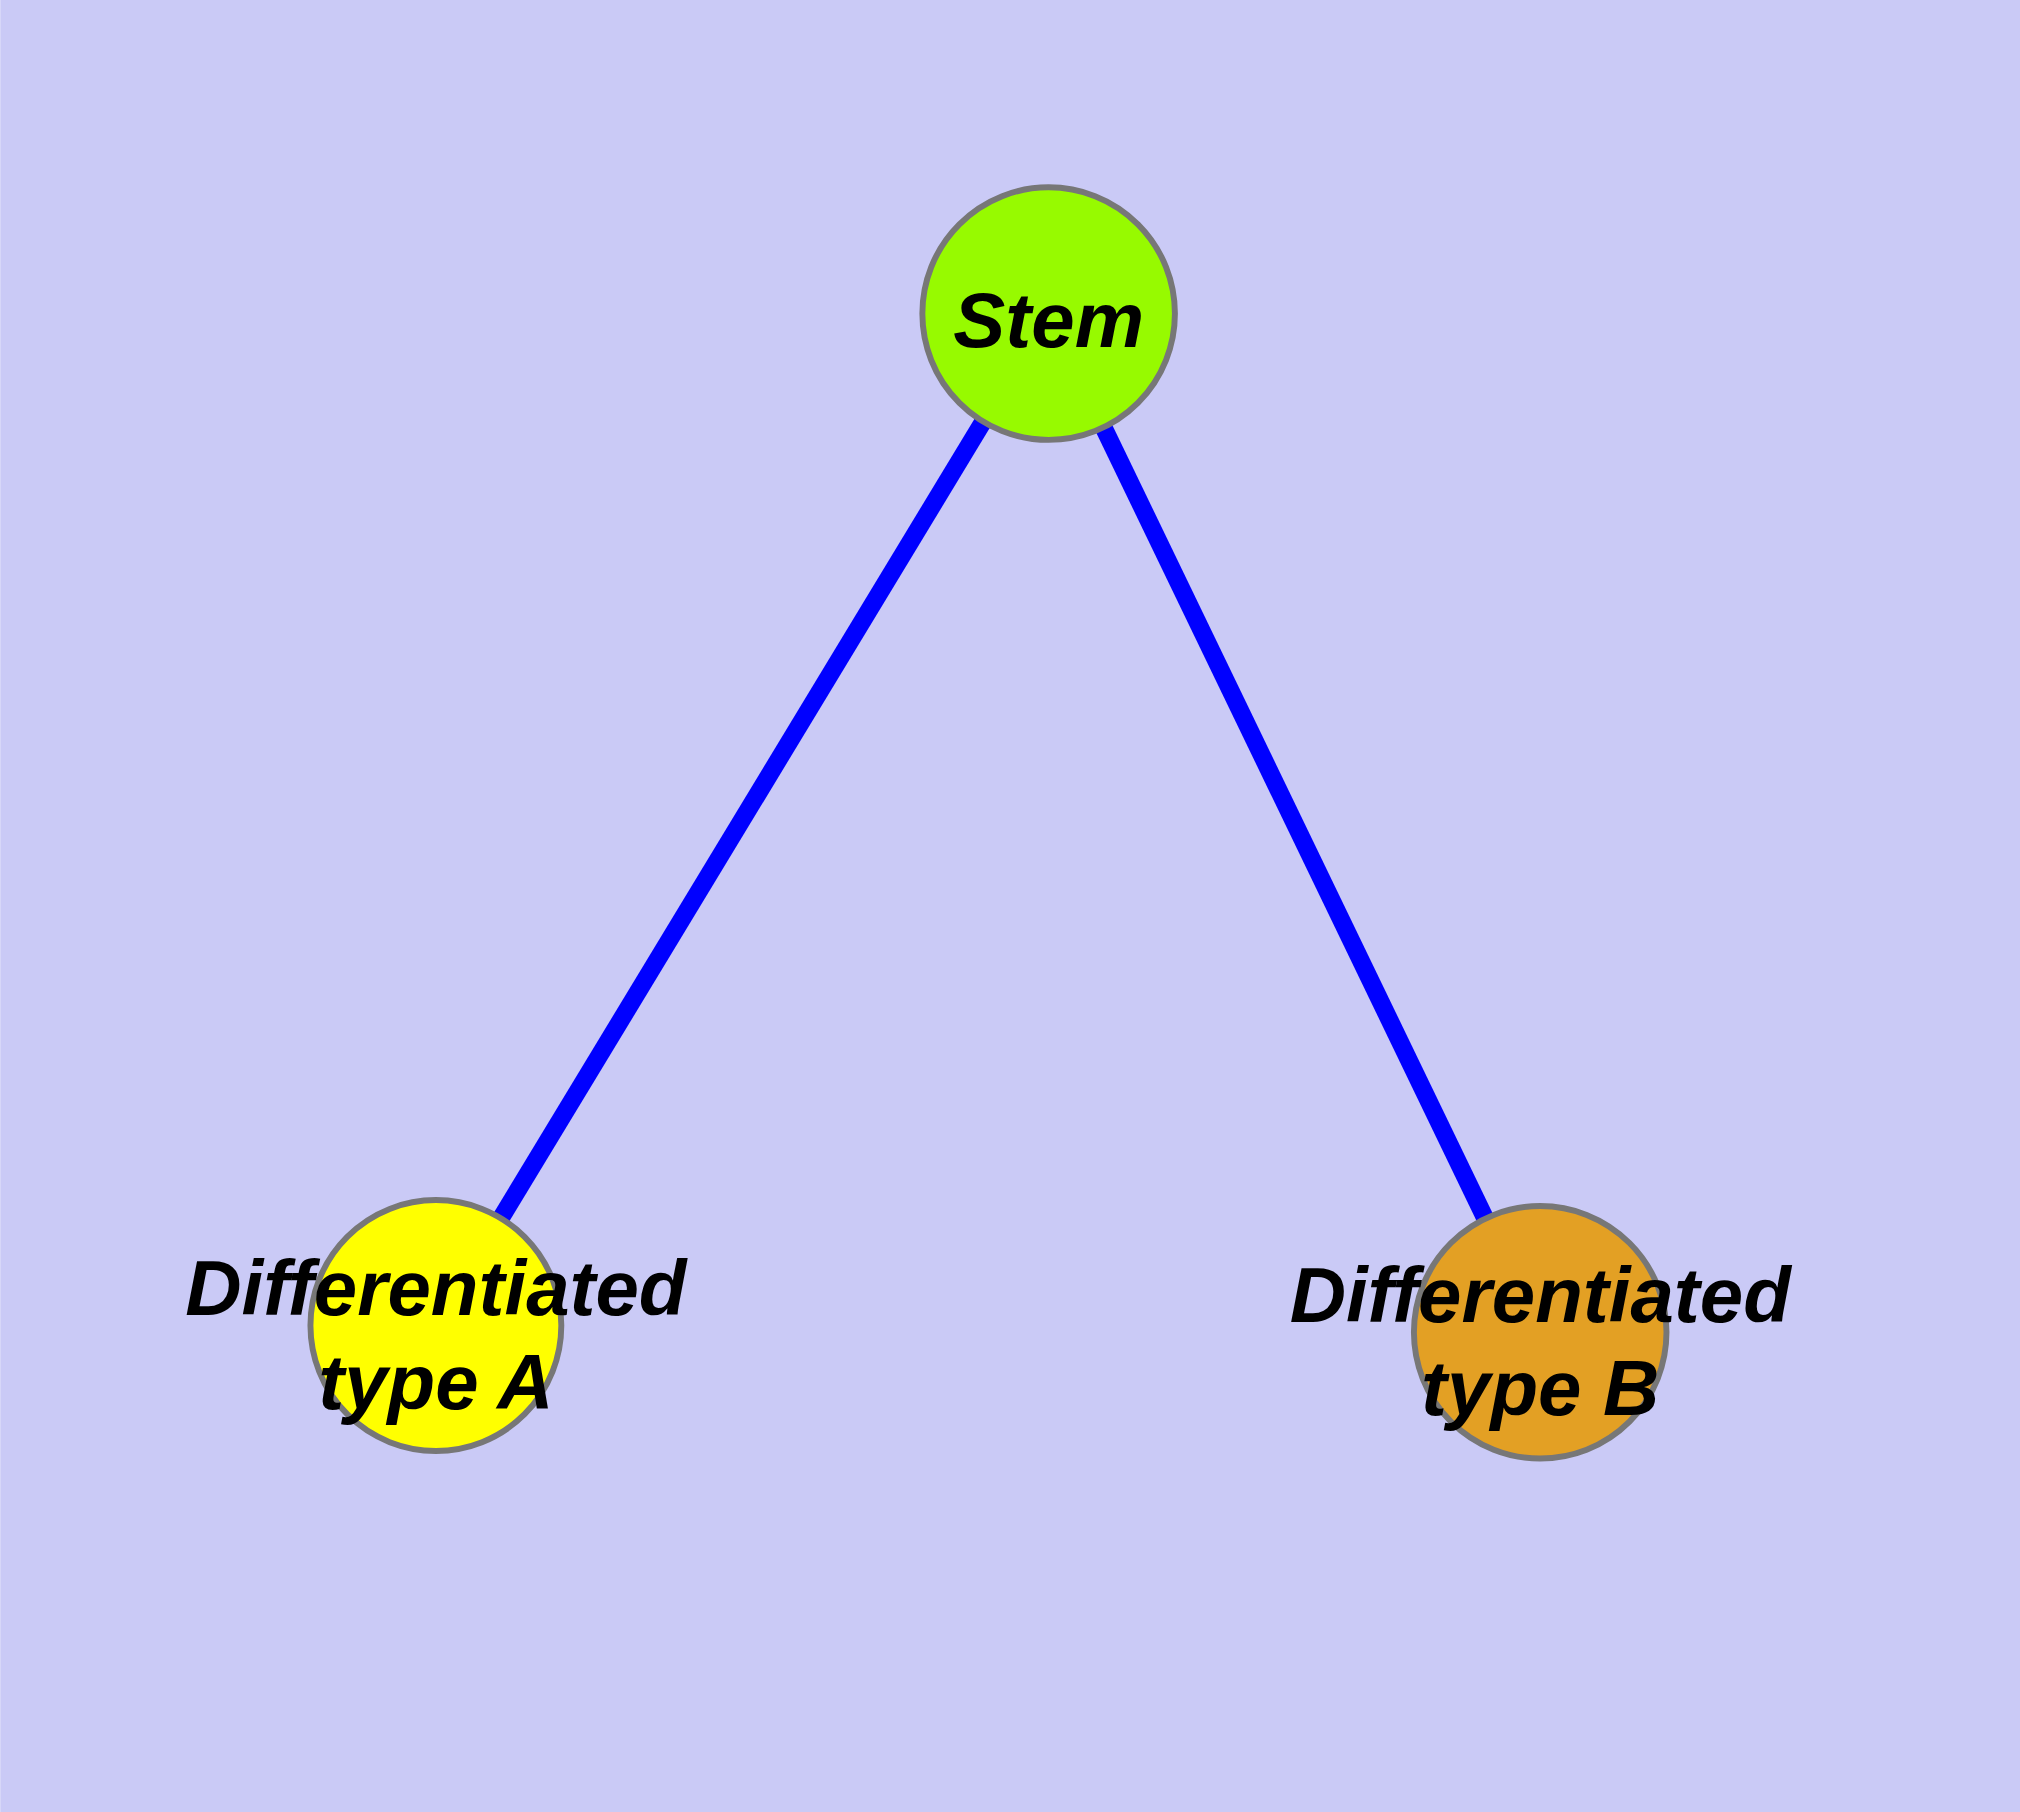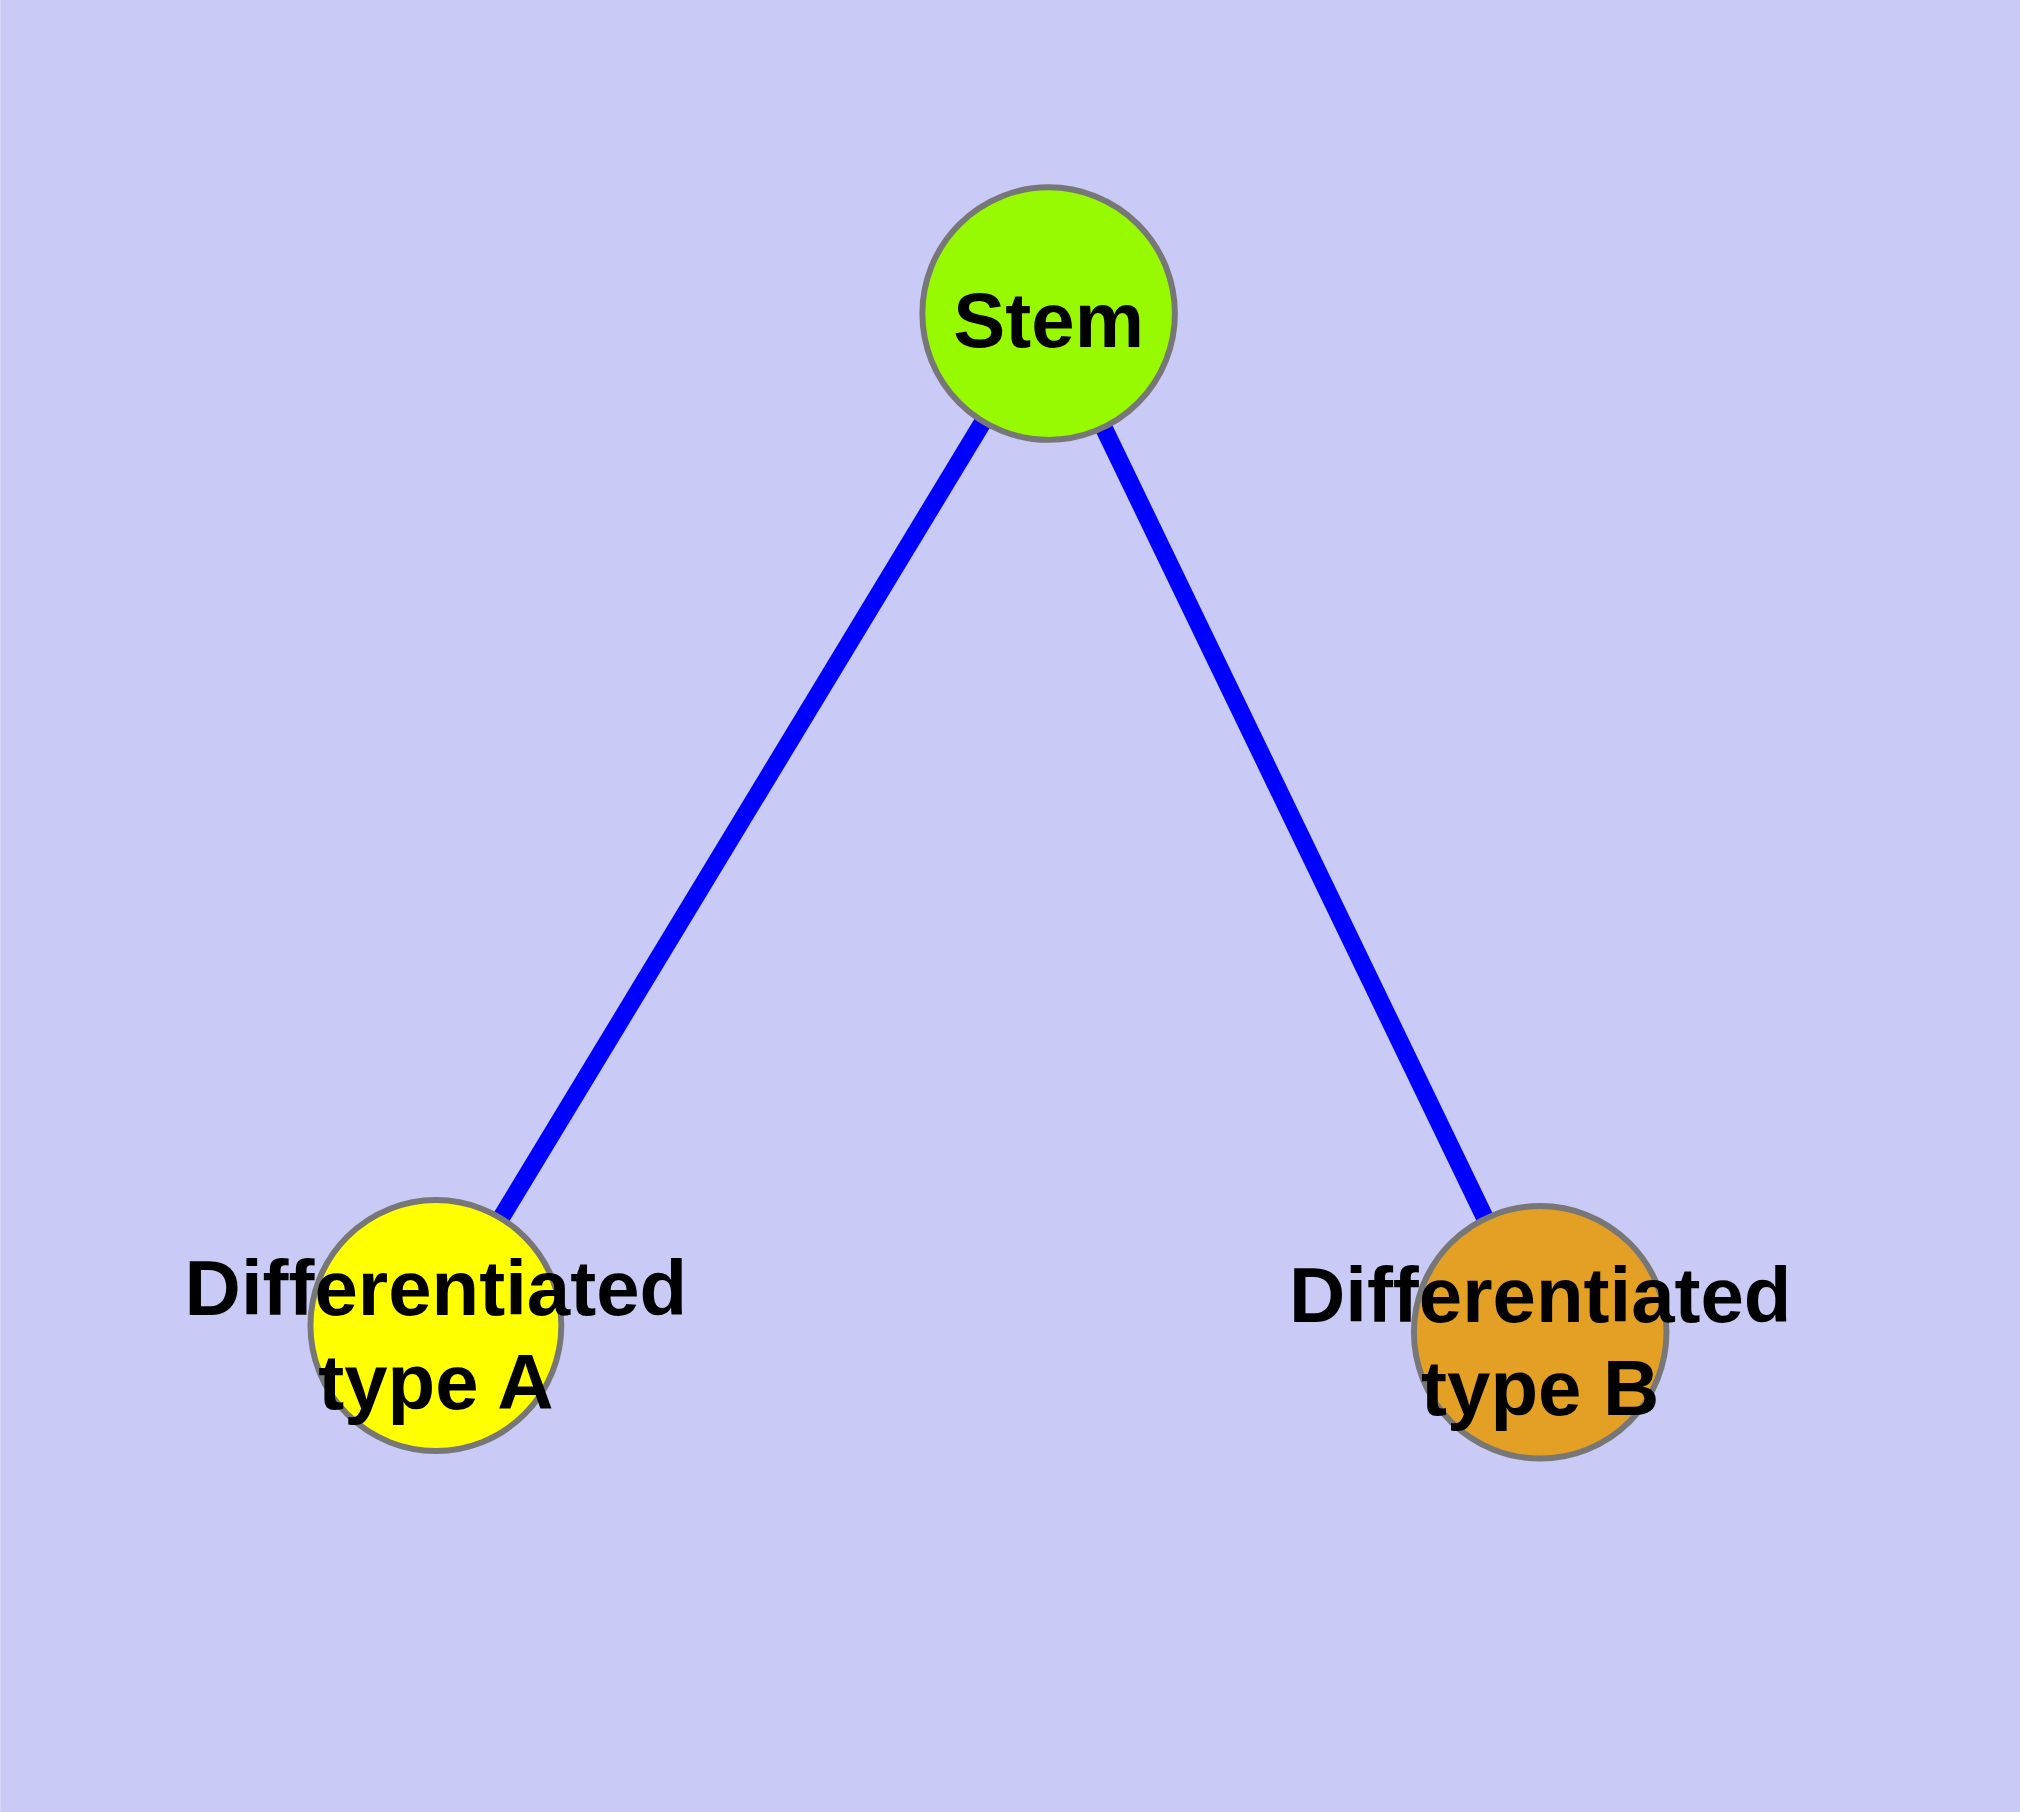--- a/index.html
+++ b/index.html
@@ -6,20 +6,21 @@
     margin: 0;
     padding: 0;
     width: 2021px;
     height: 1812px;
     background: #ffffff;
     overflow: hidden;
   }
   .canvas-wrap {
     width: 2021px;
     height: 1812px;
+    font-style: italic;
   }
   svg {
     display: block;
   }
   .node-circle {
     stroke-width: 7px;
   }
   .edge {
     stroke-width: 21px;
     fill: none;

